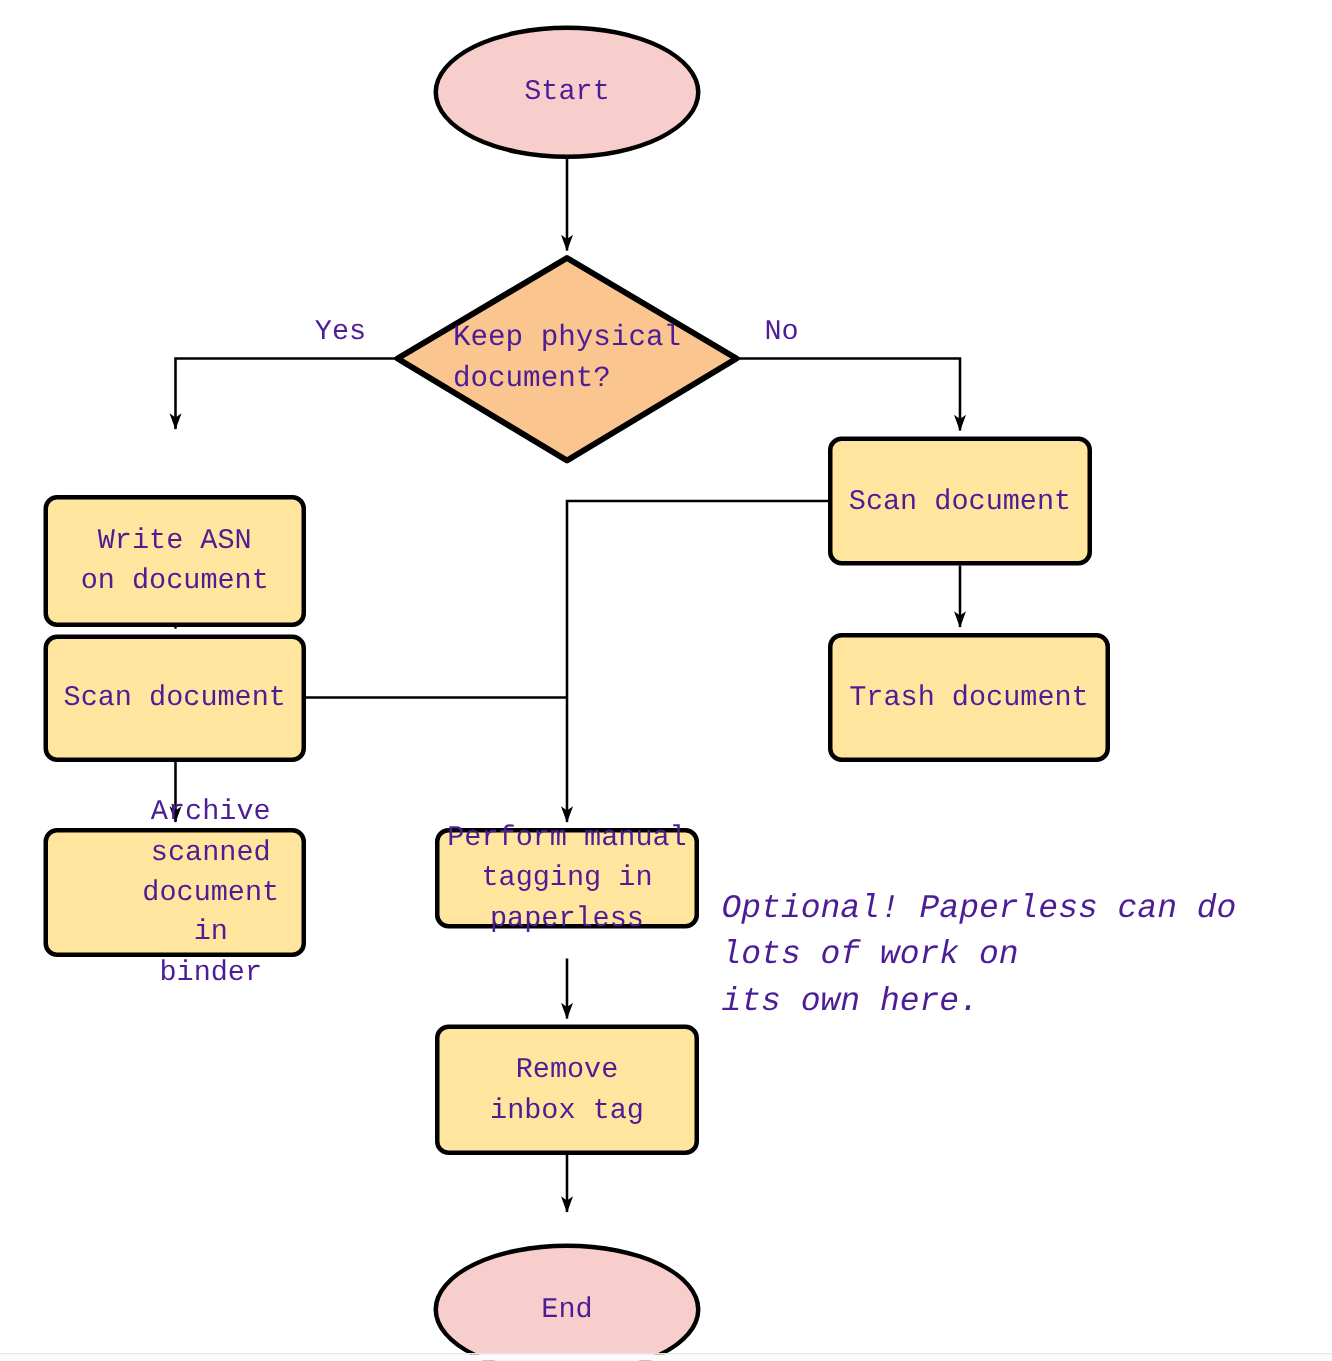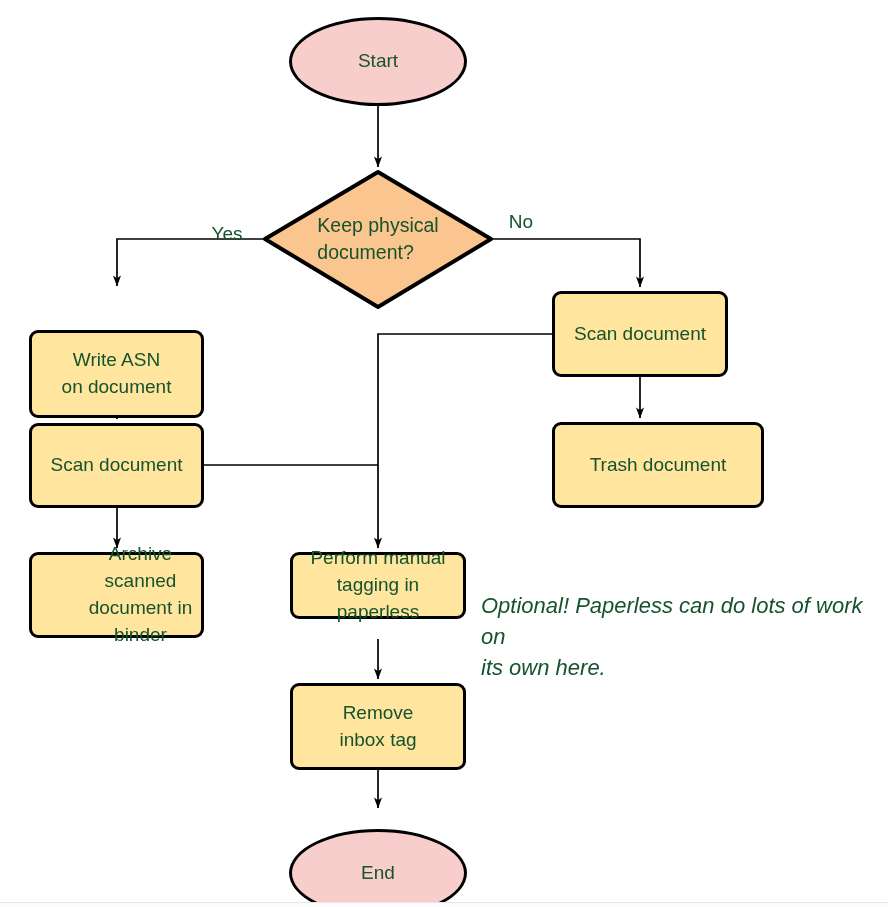--- a/index.html
+++ b/index.html
@@ -1,22 +1,22 @@
 <!DOCTYPE html>
 <html><head>
 <meta charset="utf-8">
 <style>
   html, body { margin: 0; padding: 0; background: #ffffff; }
   .canvas {
     position: relative;
     width: 888px;
     height: 907px;
     background: #ffffff;
-    font-family: Liberation Sans, sans-serif;
-    color: #14532d;
+    font-family: Liberation Mono, monospace;
+    color: #4c1d95;
     overflow: hidden;
   }
   .edges {
     position: absolute;
     left: 0; top: 0;
     width: 888px; height: 907px;
   }
   .edge {
     fill: none;
     stroke: #000;
@@ -102,21 +102,21 @@
     <polygon points="378,172 491,239 378,307 265,239" stroke="#000" stroke-width="4" stroke-linejoin="round" fill="#FAC58F"></polygon>
   </svg>
 
   <div class="node ellipse" style="left: 289px; top: 17px; width: 178px; height: 89px; background-color: rgb(248, 206, 204);">
     <span>Start</span>
   </div>
 
   <div class="diamond-label" style="left:278px; top:211px; width:200px; height:56px;">Keep physical
 document?</div>
 
-  <span class="edge-label" style="left:227px; top:224px;">Yes</span>
+  <span class="edge-label" style="left:227px; top:212px;">Yes</span>
 
   <span class="edge-label" style="left:521px; top:212px;">No</span>
 
   <div class="node rect" style="left: 29px; top: 290px; width: 175px; height: 88px; background-color: rgb(255, 229, 158); margin-top: 40px;">
     <span>Write ASN
 on document</span>
   </div>
 
   <div class="node rect" style="left: 29px; top: 423px; width: 175px; height: 85px; background-color: rgb(255, 229, 158);">
     <span>Scan document</span>
@@ -125,21 +125,21 @@
   <div class="node rect" style="left: 29px; top: 552px; width: 175px; height: 86px; background-color: rgb(255, 229, 158); padding-left: 48px;">
     <span>Archive scanned
 document in
 binder</span>
   </div>
 
   <div class="node rect" style="left: 552px; top: 291px; width: 176px; height: 86px; background-color: rgb(255, 229, 158);">
     <span>Scan document</span>
   </div>
 
-  <div class="node rect" style="left: 552px; top: 422px; width: 212px; height: 86px; background-color: rgb(255, 229, 158);">
+  <div class="node rect" style="left: 552px; top: 422px; width: 188px; height: 86px; background-color: rgb(255, 229, 158);">
     <span>Trash document</span>
   </div>
 
   <div class="node rect" style="left: 290px; top: 552px; width: 176px; height: 67px; background-color: rgb(255, 229, 158);">
     <span>Perform manual
 tagging in
 paperless</span>
   </div>
 
   <div class="node rect" style="left: 290px; top: 683px; width: 176px; height: 87px; background-color: rgb(255, 229, 158);">

